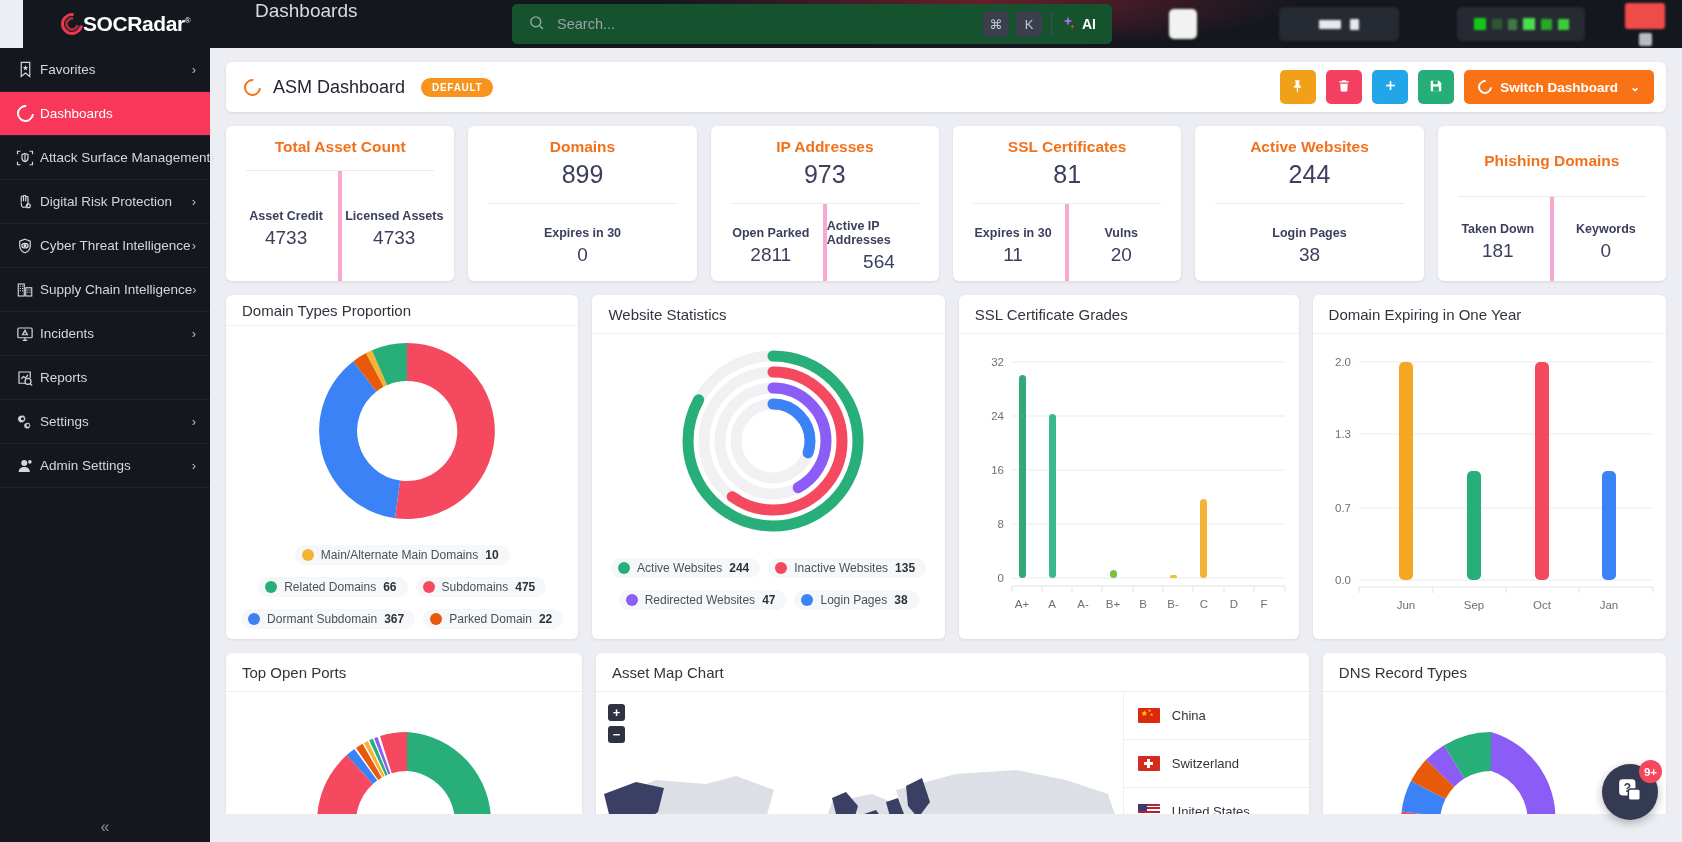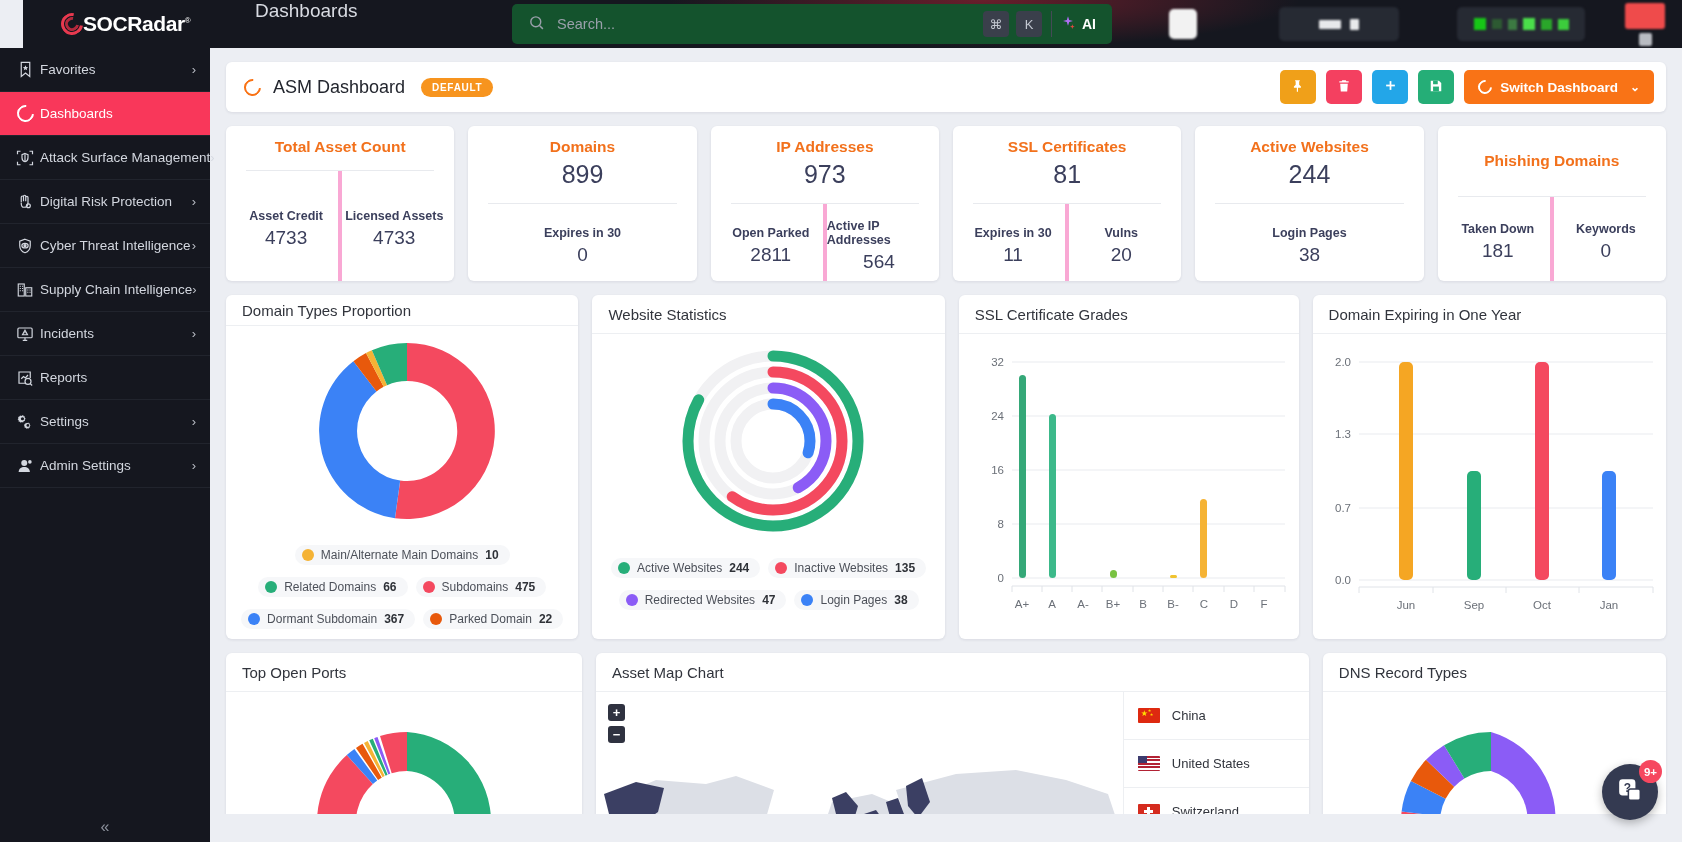--- a/index.html
+++ b/index.html
@@ -767,31 +767,31 @@
         <div style="width:186px;border-left:1px solid #edeff2;">
           <div class="map-legend-row">
             <span class="flag" style="background:#de2910;position:relative;">
               <span style="position:absolute;left:3px;top:2px;color:#ffde00;font-size:8px;line-height:1;">★</span>
               <span style="position:absolute;left:10px;top:1px;color:#ffde00;font-size:4px;line-height:1;">★</span>
               <span style="position:absolute;left:12px;top:5px;color:#ffde00;font-size:4px;line-height:1;">★</span>
             </span>
             <span>China</span>
           </div>
           <div class="map-legend-row">
-            <span class="flag" style="background:repeating-linear-gradient(#b22234 0 1.7px,#fff 1.7px 3.4px);position:relative;">
-              <span style="position:absolute;left:0;top:0;width:9px;height:7px;background:#3c3b6e;"></span>
-            </span>
-            <span>United States</span>
-          </div>
-          <div class="map-legend-row">
             <span class="flag" style="background:#d52b1e;position:relative;">
               <span style="position:absolute;left:9.5px;top:3px;width:3px;height:9px;background:#fff;"></span>
               <span style="position:absolute;left:6.5px;top:6px;width:9px;height:3px;background:#fff;"></span>
             </span>
             <span>Switzerland</span>
+          </div>
+          <div class="map-legend-row">
+            <span class="flag" style="background:repeating-linear-gradient(#b22234 0 1.7px,#fff 1.7px 3.4px);position:relative;">
+              <span style="position:absolute;left:0;top:0;width:9px;height:7px;background:#3c3b6e;"></span>
+            </span>
+            <span>United States</span>
           </div>
         </div>
       </div>
     </div>
 
     <div class="card chart-card" style="width:350px;height:344px;">
       <div class="chart-head">DNS Record Types</div>
       <div class="chart-body">
         <svg width="350" height="300" viewBox="0 0 350 300">
           <g transform="translate(168,130)">

